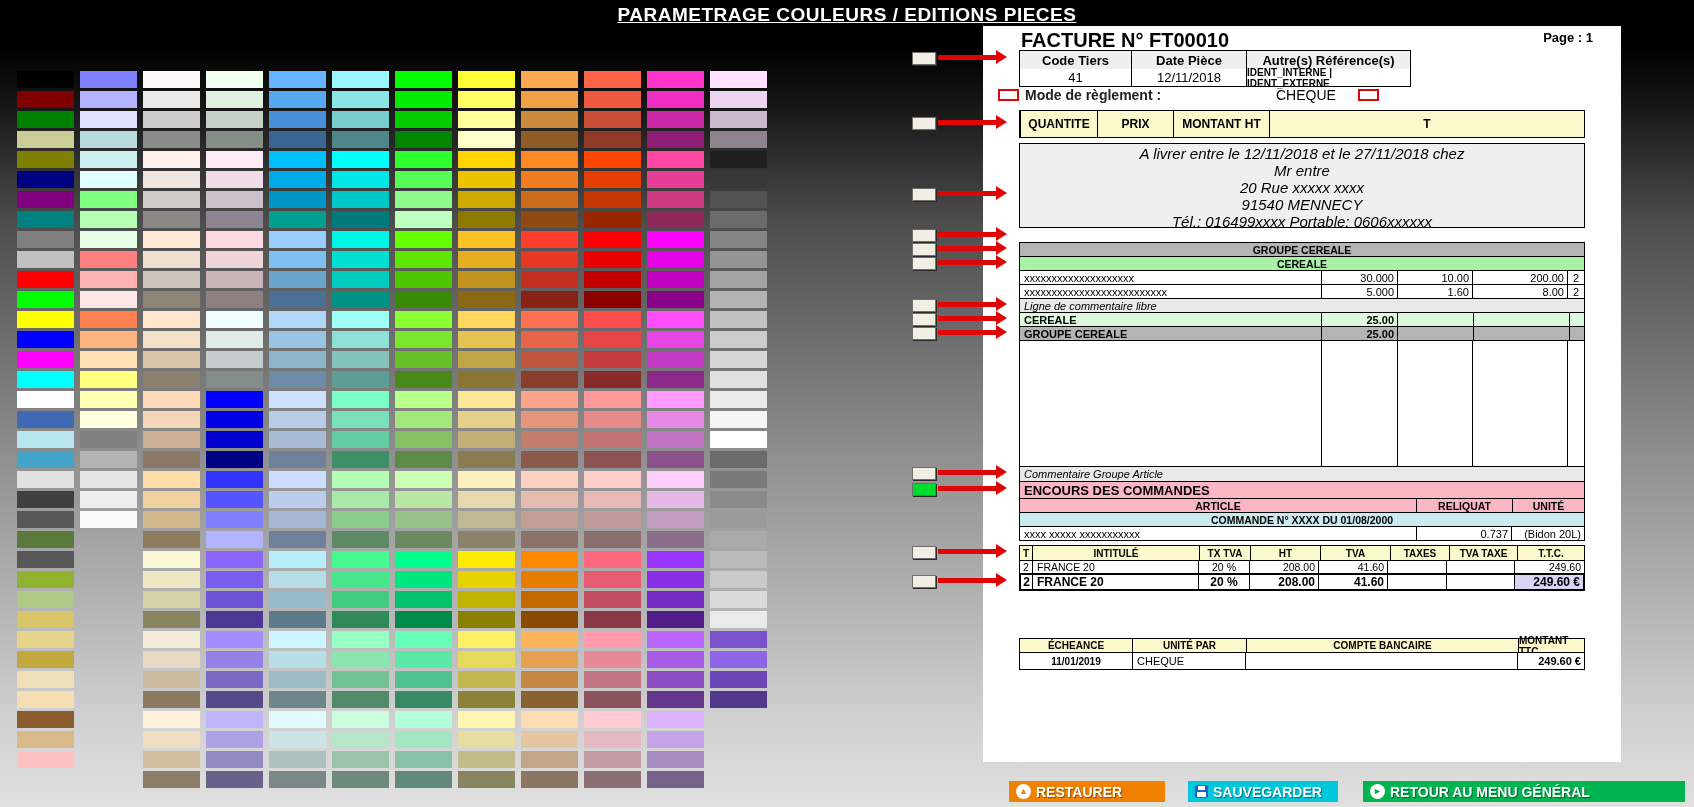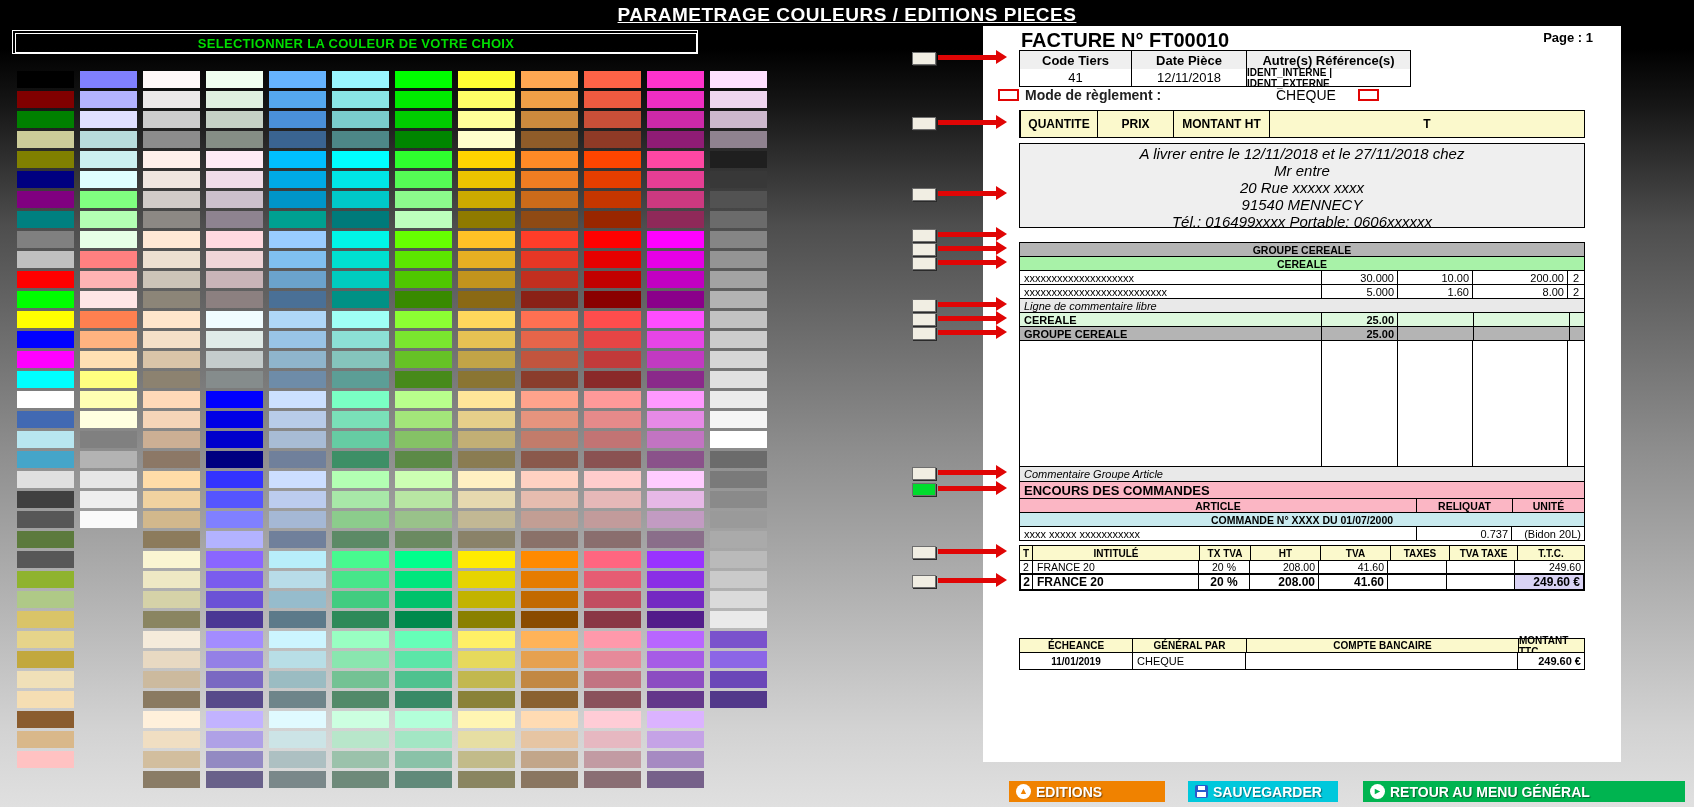--- a/index.html
+++ b/index.html
@@ -49,23 +49,20 @@
   .icon-floppy::before{content:"";position:absolute;top:1px;left:3px;width:7px;height:4px;background:#fff;}
   .icon-floppy::after{content:"";position:absolute;bottom:1px;left:2px;width:9px;height:5px;background:#fff;}
 </style>
 </head>
 <body>
 
 <div class="page">
 
   <div class="abs main-title">PARAMETRAGE COULEURS / EDITIONS PIECES</div>
 
-  <div class="abs sel-box">
-    <div class="sel-box-inner">SELECTIONNER LA COULEUR DE VOTRE CHOIX</div>
-  </div>
   <div id="palette-grid">
       <div class="cell" style="background: rgb(0, 0, 0);"></div>
       <div class="cell" style="background: rgb(128, 128, 255);"></div>
       <div class="cell" style="background: rgb(255, 248, 248);"></div>
       <div class="cell" style="background: rgb(240, 255, 240);"></div>
       <div class="cell" style="background: rgb(102, 179, 255);"></div>
       <div class="cell" style="background: rgb(153, 245, 255);"></div>
       <div class="cell" style="background: rgb(0, 255, 0);"></div>
       <div class="cell" style="background: rgb(255, 255, 51);"></div>
       <div class="cell" style="background: rgb(255, 168, 82);"></div>
@@ -627,21 +624,21 @@
     </div>
 
     <div class="abs band" style="top:455px;height:18px;background:#FBB6C4;font-size:13px;font-weight:bold;padding-left:4px">ENCOURS DES COMMANDES</div>
 
     <div class="abs band" style="top:440px;height:16px;background:#E9E9E9;font-size:11px;font-style:italic;padding-left:4px">Commentaire Groupe Article</div>
     <div class="abs band" style="top:472px;height:15px;background:#FBB6C4;font-size:10.5px;font-weight:bold">
       <div class="hc" style="width:396px">ARTICLE</div>
       <div class="hc bl" style="width:95px">RELIQUAT</div>
       <div class="hc bl" style="flex:1">UNITÉ</div>
     </div>
-    <div class="abs band ctr" style="top:486px;height:15px;background:#C9EAEF;font-size:10.5px;font-weight:bold">COMMANDE N° XXXX DU 01/07/2000</div>
+    <div class="abs band ctr" style="top:486px;height:15px;background:#C9EAEF;font-size:10.5px;font-weight:bold">COMMANDE N° XXXX DU 01/08/2000</div>
     <div class="abs band" style="top:500px;height:15px;background:#fff;font-size:11px">
       <div class="txt" style="width:396px">xxxx xxxxx xxxxxxxxxxx</div>
       <div class="num bl" style="width:95px">0.737</div>
       <div class="num bl" style="flex:1">(Bidon 20L)</div>
     </div>
 
     <div class="abs band" style="top:519px;height:16px;background:#FBF9CC;font-size:10px;font-weight:bold">
       <div class="hc" style="width:12px">T</div>
       <div class="hc bl" style="width:166px">INTITULÉ</div>
       <div class="hc bl" style="width:50px">TX TVA</div>
@@ -667,36 +664,36 @@
       <div class="hc bl" style="width:50px">20 %</div>
       <div class="num bl" style="width:69px">208.00</div>
       <div class="num bl" style="width:69px">41.60</div>
       <div class="bl" style="width:58px;height:100%"></div>
       <div class="bl" style="width:67px;height:100%"></div>
       <div class="num bl" style="flex:1;background:#D9D3F4">249.60 €</div>
     </div>
 
     <div class="abs band" style="top:612px;height:15px;background:#FBF9CC;font-size:10px;font-weight:bold">
       <div class="hc" style="width:112px">ÉCHEANCE</div>
-      <div class="hc bl" style="width:113px">GÉNÉRAL PAR</div>
+      <div class="hc bl" style="width:113px">UNITÉ PAR</div>
       <div class="hc bl" style="width:271px">COMPTE BANCAIRE</div>
       <div class="hc bl" style="flex:1">MONTANT TTC</div>
     </div>
     <div class="abs band" style="top:626px;height:18px;background:#fff;font-size:11px">
       <div class="hc" style="width:112px;font-size:10px;font-weight:bold">11/01/2019</div>
       <div class="txt bl" style="width:113px">CHEQUE</div>
       <div class="bl" style="width:271px;height:100%"></div>
       <div class="num bl" style="flex:1;font-weight:bold">249.60 €</div>
     </div>
 
   </div>
 
   <div class="btn" style="left:1009px;width:156px;background:#F08200">
     <span class="icon-circle" style="color:#F08200">▲</span>
-    <span>EDITIONS</span>
+    <span>RESTAURER</span>
   </div>
   <div class="btn" style="left:1188px;width:150px;background:#00C8DC">
     <span class="icon-floppy"></span>
     <span>SAUVEGARDER</span>
   </div>
   <div class="btn" style="left:1363px;width:322px;background:#00B450">
     <span class="icon-circle" style="color:#00B450">►</span>
     <span>RETOUR AU MENU GÉNÉRAL</span>
   </div>
 

